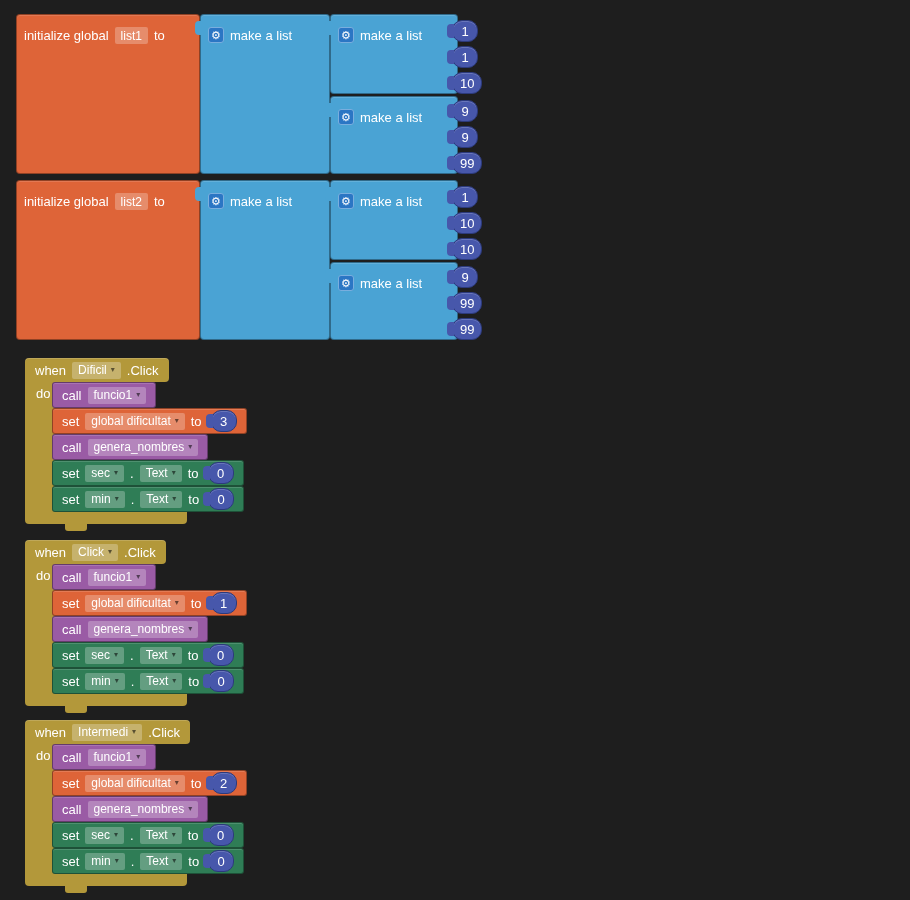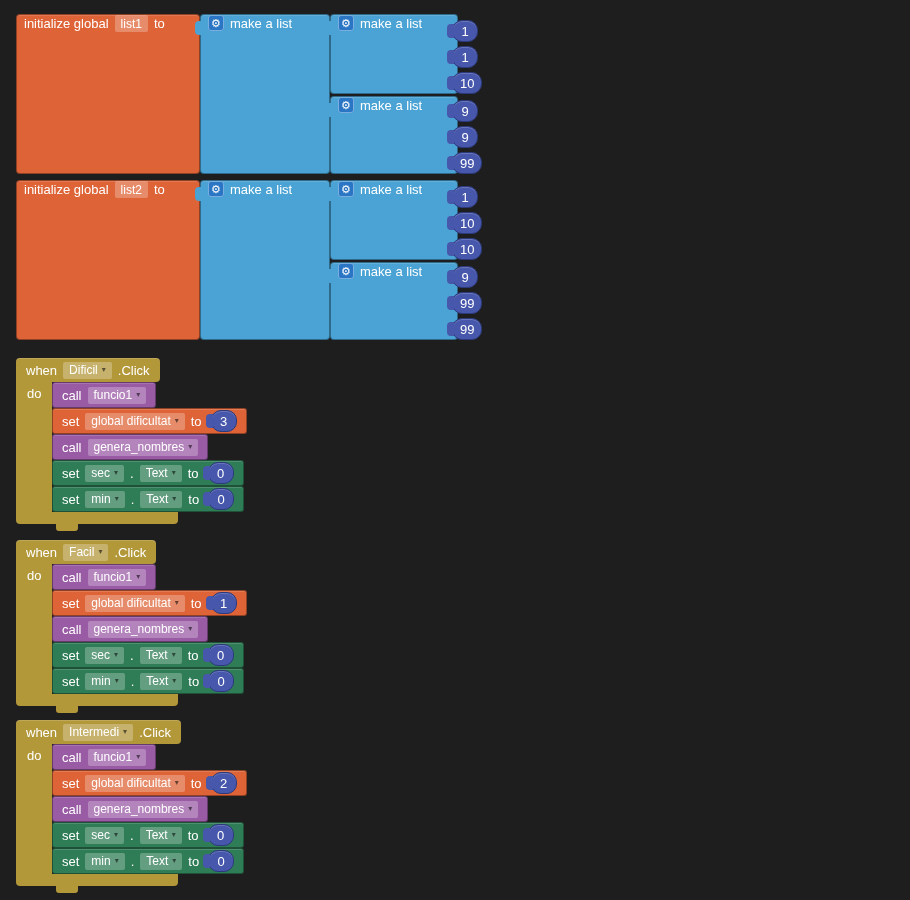--- a/index.html
+++ b/index.html
@@ -8,26 +8,26 @@
     position:relative; width:910px; height:900px; background:#1e1e1e;
     font-family:"Liberation Sans", sans-serif; font-size:13px; color:#fff;
     overflow:hidden;
   }
   .g { position:absolute; }
   .b {
     position:absolute; border-radius:4px;
     border:1px solid rgba(0,0,0,.35);
     box-shadow: inset 0 1px 0 rgba(255,255,255,.14);
   }
-  .r { display:flex; align-items:center; gap:6px; padding:0 7px; white-space:nowrap; }
+  .r { display:flex; align-items:center; gap:6px; padding:12px 7px; white-space:nowrap; }
   .orange { background:#de6438; }
   .blue   { background:#4aa3d4; }
   .purple { background:#9a5ba5; }
   .green  { background:#2f7d56; }
-  .goldbg { background:#b3983a; }
+  .goldbg { background:#b3983a;margin-left:9px; }
   .plug::before {
     content:""; position:absolute; left:-6px; top:6px; width:7px; height:14px;
     background:inherit; border-radius:4px 0 0 4px;
   }
   .field {
     display:inline-flex; align-items:center; gap:4px;
     background:rgba(255,255,255,.26); border-radius:2px;
     padding:1px 6px; height:17px; font-size:12px; white-space:nowrap; color:#fff;
   }
   .arrow { font-size:8px; color:rgba(0,0,0,.55); line-height:1; }
@@ -205,21 +205,21 @@
       <span class="numchip">0</span>
     </div>
     <div class="ebar goldbg" style="left:0;top:154px;width:162px"></div>
     <div class="etab goldbg" style="left:40px;top:166px"></div>
   </div>
 
   <div class="g" style="left:16px;top:540px">
     <div class="ehead goldbg" style="left:0;top:0">
       <span>when</span>
       <span class="field">
-        <span>Facil</span>
+        <span>Click</span>
         <span class="arrow">▾</span>
       </span>
       <span>.Click</span>
     </div>
     <div class="edo goldbg" style="left:0;top:24px;height:130px">
       <span>do</span>
     </div>
     <div class="stmt purple" style="left:36px;top:24px">
       <span>call</span>
       <span class="field">

